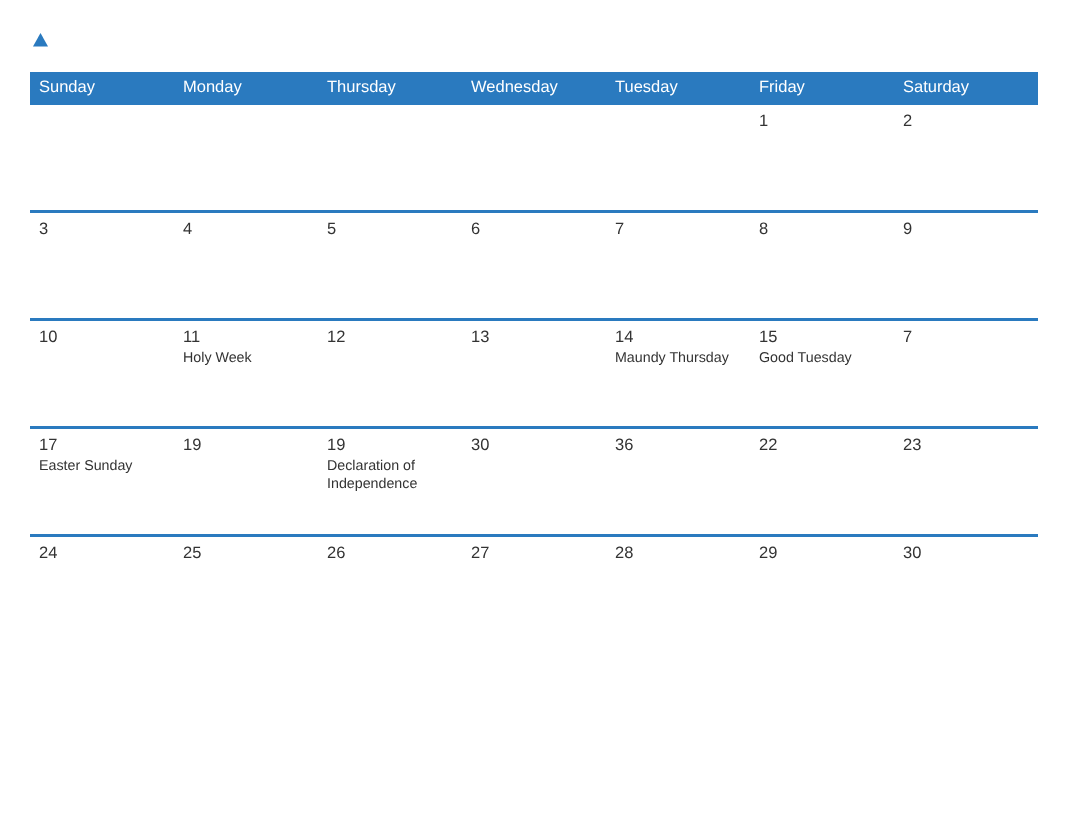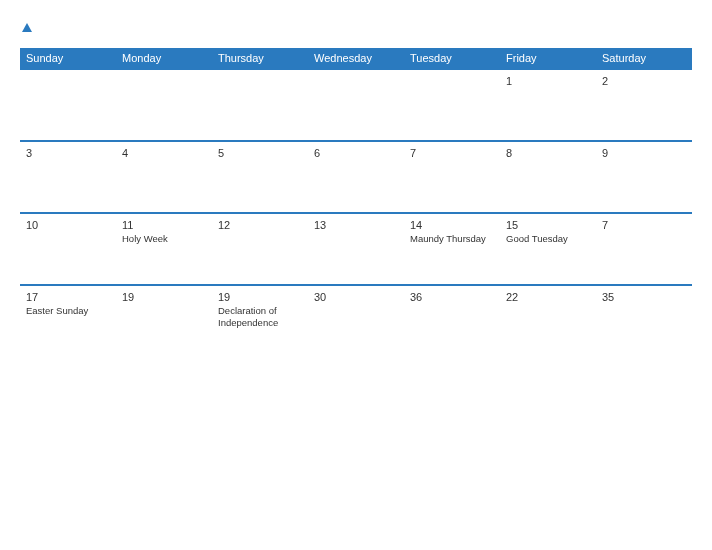--- a/index.html
+++ b/index.html
@@ -191,18 +191,41 @@
           <td>
             <span class="day-number">30</span>
           </td>
           <td>
             <span class="day-number">36</span>
           </td>
           <td>
             <span class="day-number">22</span>
           </td>
           <td>
-            <span class="day-number">35</span>
+            <span class="day-number">23</span>
+          </td>
+        </tr>
+        <tr class="last-row">
+          <td>
+            <span class="day-number">24</span>
+          </td>
+          <td>
+            <span class="day-number">25</span>
+          </td>
+          <td>
+            <span class="day-number">26</span>
+          </td>
+          <td>
+            <span class="day-number">27</span>
+          </td>
+          <td>
+            <span class="day-number">28</span>
+          </td>
+          <td>
+            <span class="day-number">29</span>
+          </td>
+          <td>
+            <span class="day-number">30</span>
           </td>
         </tr>
       </tbody>
   </table>
 </div>
 
 </body></html>

